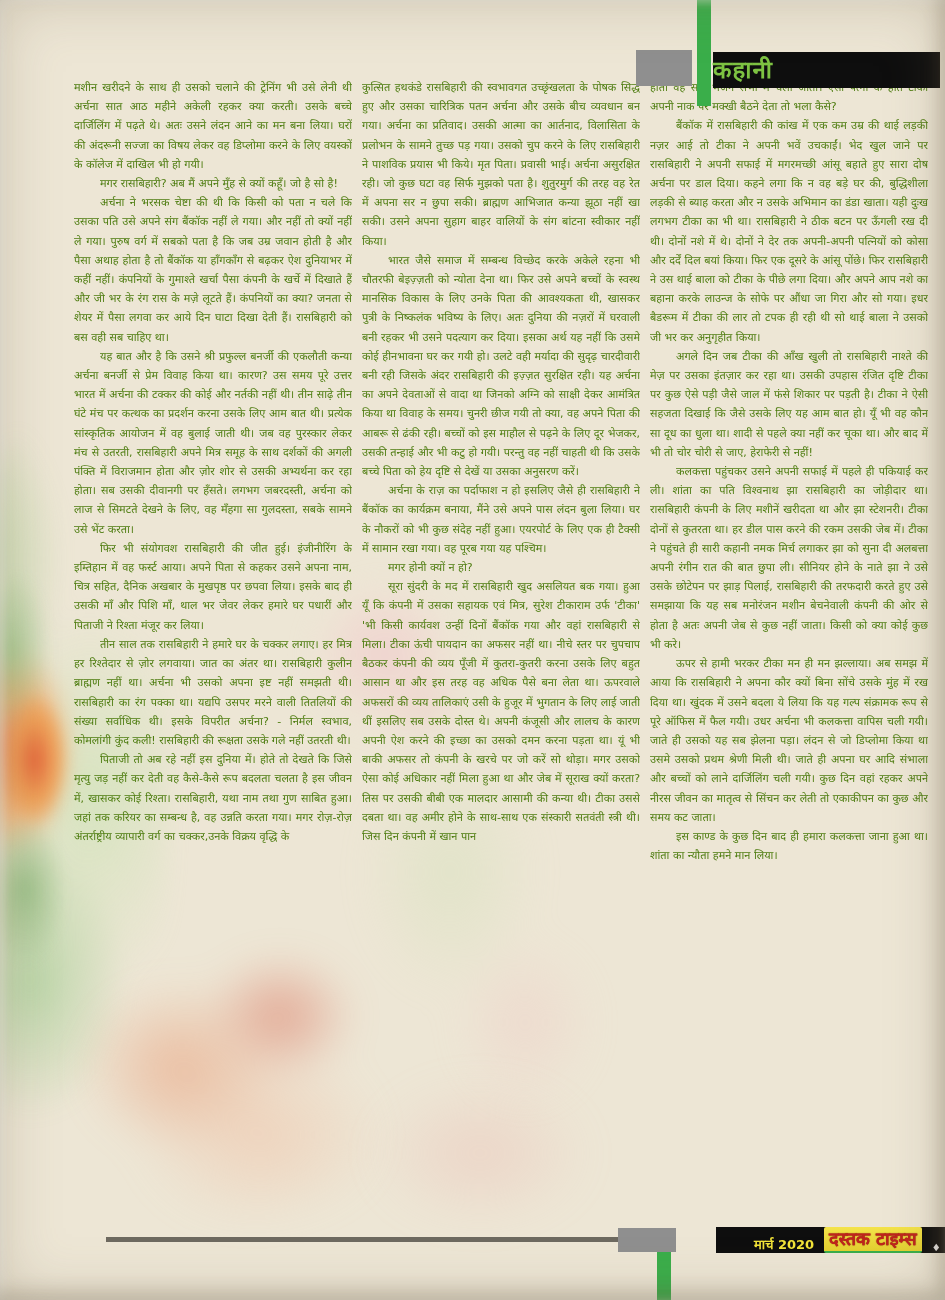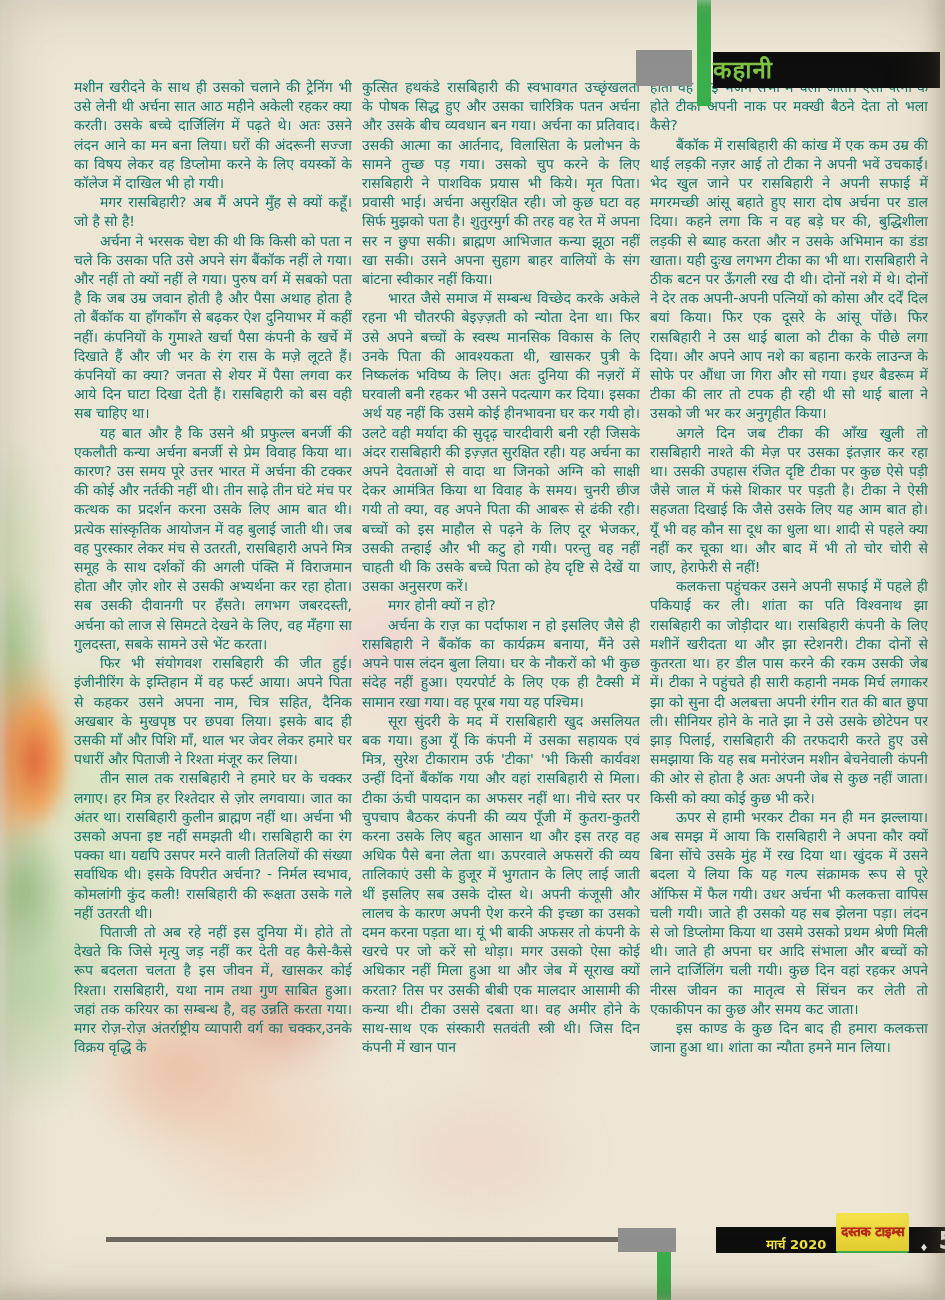--- a/index.html
+++ b/index.html
@@ -60,37 +60,37 @@
   .hdr-green{position:absolute;left:697px;top:0;width:14px;height:106px;background:#3aae4a;z-index:3;}
   .hdr-black{
     position:absolute;left:713px;top:52px;width:227px;height:36px;background:#0e0e0e;z-index:3;
     display:flex;align-items:center;justify-content:flex-start;
   }
   .hdr-black .label{color:#7dc242;font-size:24px;font-weight:bold;letter-spacing:1px;line-height:1;}
   
   .columns{position:absolute;left:74px;top:78px;display:flex;gap:10px;z-index:2;}
   .col{
     width:278px;height:1128px;overflow:hidden;
-    text-align:justify;font-size:14px;line-height:19.2px;color:#0f766e;
+    text-align:justify;font-size:11px;line-height:19.2px;color:#4d7c0f;
     text-rendering:optimizeLegibility;
   }
   .col p{margin:0;text-indent:26px;}
   .col p.no-indent{text-indent:0;}
   
   .ftr-line{position:absolute;left:106px;top:1237px;width:512px;height:5px;background:#6e6a60;z-index:3;}
   .ftr-gray{position:absolute;left:618px;top:1228px;width:58px;height:24px;background:#8f8f8f;z-index:3;}
   .ftr-green{position:absolute;left:657px;top:1252px;width:14px;height:48px;background:#3aae4a;z-index:4;}
   .ftr-black{
     position:absolute;left:716px;top:1227px;width:308px;height:26px;background:#0e0e0e;z-index:3;
     display:flex;align-items:flex-end;justify-content:center;gap:10px;
   }
   .ftr-date{color:#f2e339;font-size:13px;font-weight:bold;white-space:nowrap;}
   .ftr-logo{
-    background:linear-gradient(#f4e34a,#e3cf30);color:#c0241c;font-size:13px;font-weight:bold;
-    padding:11px 5px;border-radius:2px;white-space:nowrap;line-height:1.2;
+    background:linear-gradient(#f4e34a,#e3cf30);color:#c0241c;font-size:18px;font-weight:bold;
+    padding:1px 5px;border-radius:2px;white-space:nowrap;line-height:1.2;
     text-shadow:0 0 1px #7d1510;border-bottom:2px solid #3aae4a;margin-top:37px;
   }
   .ftr-diamond{color:#e9e9e9;font-size:10px;line-height:1;}
   .ftr-pagenum{color:#ffffff;font-size:24px;font-weight:bold;line-height:1;letter-spacing:1px;}
 </style>
 </head>
 <body>
 
 <div class="page">
 
@@ -113,22 +113,22 @@
         <p>मगर रासबिहारी? अब मैं अपने मुँह से क्यों कहूँ। जो है सो है!</p>
         <p>अर्चना ने भरसक चेष्टा की थी कि किसी को पता न चले कि उसका पति उसे अपने संग बैंकॉक नहीं ले गया। और नहीं तो क्यों नहीं ले गया। पुरुष वर्ग में सबको पता है कि जब उम्र जवान होती है और पैसा अथाह होता है तो बैंकॉक या हाँगकाँग से बढ़कर ऐश दुनियाभर में कहीं नहीं। कंपनियों के गुमाश्ते खर्चा पैसा कंपनी के खर्चे में दिखाते हैं और जी भर के रंग रास के मज़े लूटते हैं। कंपनियों का क्या? जनता से शेयर में पैसा लगवा कर आये दिन घाटा दिखा देती हैं। रासबिहारी को बस वही सब चाहिए था।</p>
         <p>यह बात और है कि उसने श्री प्रफुल्ल बनर्जी की एकलौती कन्या अर्चना बनर्जी से प्रेम विवाह किया था। कारण? उस समय पूरे उत्तर भारत में अर्चना की टक्कर की कोई और नर्तकी नहीं थी। तीन साढ़े तीन घंटे मंच पर कत्थक का प्रदर्शन करना उसके लिए आम बात थी। प्रत्येक सांस्कृतिक आयोजन में वह बुलाई जाती थी। जब वह पुरस्कार लेकर मंच से उतरती, रासबिहारी अपने मित्र समूह के साथ दर्शकों की अगली पंक्ति में विराजमान होता और ज़ोर शोर से उसकी अभ्यर्थना कर रहा होता। सब उसकी दीवानगी पर हँसते। लगभग जबरदस्ती, अर्चना को लाज से सिमटते देखने के लिए, वह मँहगा सा गुलदस्ता, सबके सामने उसे भेंट करता।</p>
         <p>फिर भी संयोगवश रासबिहारी की जीत हुई। इंजीनीरिंग के इम्तिहान में वह फर्स्ट आया। अपने पिता से कहकर उसने अपना नाम, चित्र सहित, दैनिक अखबार के मुखपृष्ठ पर छपवा लिया। इसके बाद ही उसकी माँ और पिशि माँ, थाल भर जेवर लेकर हमारे घर पधारीं और पिताजी ने रिश्ता मंजूर कर लिया।</p>
         <p>तीन साल तक रासबिहारी ने हमारे घर के चक्कर लगाए। हर मित्र हर रिश्तेदार से ज़ोर लगवाया। जात का अंतर था। रासबिहारी कुलीन ब्राह्मण नहीं था। अर्चना भी उसको अपना इष्ट नहीं समझती थी। रासबिहारी का रंग पक्का था। यद्यपि उसपर मरने वाली तितलियों की संख्या सर्वाधिक थी। इसके विपरीत अर्चना? - निर्मल स्वभाव, कोमलांगी कुंद कली! रासबिहारी की रूक्षता उसके गले नहीं उतरती थी।</p>
         <p>पिताजी तो अब रहे नहीं इस दुनिया में। होते तो देखते कि जिसे मृत्यु जड़ नहीं कर देती वह कैसे-कैसे रूप बदलता चलता है इस जीवन में, खासकर कोई रिश्ता। रासबिहारी, यथा नाम तथा गुण साबित हुआ। जहां तक करियर का सम्बन्ध है, वह उन्नति करता गया। मगर रोज़-रोज़ अंतर्राष्ट्रीय व्यापारी वर्ग का चक्कर,उनके विक्रय वृद्धि के</p>
       </div>
     <div class="col">
         <p class="no-indent">कुत्सित हथकंडे रासबिहारी की स्वभावगत उच्छृंखलता के पोषक सिद्ध हुए और उसका चारित्रिक पतन अर्चना और उसके बीच व्यवधान बन गया। अर्चना का प्रतिवाद। उसकी आत्मा का आर्तनाद, विलासिता के प्रलोभन के सामने तुच्छ पड़ गया। उसको चुप करने के लिए रासबिहारी ने पाशविक प्रयास भी किये। मृत पिता। प्रवासी भाई। अर्चना असुरक्षित रही। जो कुछ घटा वह सिर्फ मुझको पता है। शुतुरमुर्ग की तरह वह रेत में अपना सर न छुपा सकी। ब्राह्मण आभिजात कन्या झूठा नहीं खा सकी। उसने अपना सुहाग बाहर वालियों के संग बांटना स्वीकार नहीं किया।</p>
         <p>भारत जैसे समाज में सम्बन्ध विच्छेद करके अकेले रहना भी चौतरफी बेइज़्ज़ती को न्योता देना था। फिर उसे अपने बच्चों के स्वस्थ मानसिक विकास के लिए उनके पिता की आवश्यकता थी, खासकर पुत्री के निष्कलंक भविष्य के लिए। अतः दुनिया की नज़रों में घरवाली बनी रहकर भी उसने पदत्याग कर दिया। इसका अर्थ यह नहीं कि उसमे कोई हीनभावना घर कर गयी हो। उलटे वही मर्यादा की सुदृढ़ चारदीवारी बनी रही जिसके अंदर रासबिहारी की इज़्ज़त सुरक्षित रही। यह अर्चना का अपने देवताओं से वादा था जिनको अग्नि को साक्षी देकर आमंत्रित किया था विवाह के समय। चुनरी छीज गयी तो क्या, वह अपने पिता की आबरू से ढंकी रही। बच्चों को इस माहौल से पढ़ने के लिए दूर भेजकर, उसकी तन्हाई और भी कटु हो गयी। परन्तु वह नहीं चाहती थी कि उसके बच्चे पिता को हेय दृष्टि से देखें या उसका अनुसरण करें।</p>
+        <p>अर्चना के राज़ का पर्दाफाश न हो इसलिए जैसे ही रासबिहारी ने बैंकॉक का कार्यक्रम बनाया, मैंने उसे अपने पास लंदन बुला लिया। घर के नौकरों को भी कुछ संदेह नहीं हुआ। एयरपोर्ट के लिए एक ही टैक्सी में सामान रखा गया। वह पूरब गया यह पश्चिम।</p>
         <p>मगर होनी क्यों न हो?</p>
-        <p>अर्चना के राज़ का पर्दाफाश न हो इसलिए जैसे ही रासबिहारी ने बैंकॉक का कार्यक्रम बनाया, मैंने उसे अपने पास लंदन बुला लिया। घर के नौकरों को भी कुछ संदेह नहीं हुआ। एयरपोर्ट के लिए एक ही टैक्सी में सामान रखा गया। वह पूरब गया यह पश्चिम।</p>
         <p>सूरा सुंदरी के मद में रासबिहारी खुद असलियत बक गया। हुआ यूँ कि कंपनी में उसका सहायक एवं मित्र, सुरेश टीकाराम उर्फ 'टीका' 'भी किसी कार्यवश उन्हीं दिनों बैंकॉक गया और वहां रासबिहारी से मिला। टीका ऊंची पायदान का अफसर नहीं था। नीचे स्तर पर चुपचाप बैठकर कंपनी की व्यय पूँजी में कुतरा-कुतरी करना उसके लिए बहुत आसान था और इस तरह वह अधिक पैसे बना लेता था। ऊपरवाले अफसरों की व्यय तालिकाएं उसी के हुजूर में भुगतान के लिए लाई जाती थीं इसलिए सब उसके दोस्त थे। अपनी कंजूसी और लालच के कारण अपनी ऐश करने की इच्छा का उसको दमन करना पड़ता था। यूं भी बाकी अफसर तो कंपनी के खरचे पर जो करें सो थोड़ा। मगर उसको ऐसा कोई अधिकार नहीं मिला हुआ था और जेब में सूराख क्यों करता? तिस पर उसकी बीबी एक मालदार आसामी की कन्या थी। टीका उससे दबता था। वह अमीर होने के साथ-साथ एक संस्कारी सतवंती स्त्री थी। जिस दिन कंपनी में खान पान</p>
       </div>
     <div class="col">
         <p class="no-indent">होता वह साईं भजन सभा में चली जाती। ऐसी पत्नी के होते टीका अपनी नाक पर मक्खी बैठने देता तो भला कैसे?</p>
         <p>बैंकॉक में रासबिहारी की कांख में एक कम उम्र की थाई लड़की नज़र आई तो टीका ने अपनी भवें उचकाईं। भेद खुल जाने पर रासबिहारी ने अपनी सफाई में मगरमच्छी आंसू बहाते हुए सारा दोष अर्चना पर डाल दिया। कहने लगा कि न वह बड़े घर की, बुद्धिशीला लड़की से ब्याह करता और न उसके अभिमान का डंडा खाता। यही दुःख लगभग टीका का भी था। रासबिहारी ने ठीक बटन पर ऊँगली रख दी थी। दोनों नशे में थे। दोनों ने देर तक अपनी-अपनी पत्नियों को कोसा और दर्दें दिल बयां किया। फिर एक दूसरे के आंसू पोंछे। फिर रासबिहारी ने उस थाई बाला को टीका के पीछे लगा दिया। और अपने आप नशे का बहाना करके लाउन्ज के सोफे पर औंधा जा गिरा और सो गया। इधर बैडरूम में टीका की लार तो टपक ही रही थी सो थाई बाला ने उसको जी भर कर अनुगृहीत किया।</p>
         <p>अगले दिन जब टीका की आँख खुली तो रासबिहारी नाश्ते की मेज़ पर उसका इंतज़ार कर रहा था। उसकी उपहास रंजित दृष्टि टीका पर कुछ ऐसे पड़ी जैसे जाल में फंसे शिकार पर पड़ती है। टीका ने ऐसी सहजता दिखाई कि जैसे उसके लिए यह आम बात हो। यूँ भी वह कौन सा दूध का धुला था। शादी से पहले क्या नहीं कर चूका था। और बाद में भी तो चोर चोरी से जाए, हेराफेरी से नहीं!</p>
         <p>कलकत्ता पहुंचकर उसने अपनी सफाई में पहले ही पकियाई कर ली। शांता का पति विश्वनाथ झा रासबिहारी का जोड़ीदार था। रासबिहारी कंपनी के लिए मशीनें खरीदता था और झा स्टेशनरी। टीका दोनों से कुतरता था। हर डील पास करने की रकम उसकी जेब में। टीका ने पहुंचते ही सारी कहानी नमक मिर्च लगाकर झा को सुना दी अलबत्ता अपनी रंगीन रात की बात छुपा ली। सीनियर होने के नाते झा ने उसे उसके छोटेपन पर झाड़ पिलाई, रासबिहारी की तरफदारी करते हुए उसे समझाया कि यह सब मनोरंजन मशीन बेचनेवाली कंपनी की ओर से होता है अतः अपनी जेब से कुछ नहीं जाता। किसी को क्या कोई कुछ भी करे।</p>
         <p>ऊपर से हामी भरकर टीका मन ही मन झल्लाया। अब समझ में आया कि रासबिहारी ने अपना कौर क्यों बिना सोंचे उसके मुंह में रख दिया था। खुंदक में उसने बदला ये लिया कि यह गल्प संक्रामक रूप से पूरे ऑफिस में फैल गयी। उधर अर्चना भी कलकत्ता वापिस चली गयी। जाते ही उसको यह सब झेलना पड़ा। लंदन से जो डिप्लोमा किया था उसमे उसको प्रथम श्रेणी मिली थी। जाते ही अपना घर आदि संभाला और बच्चों को लाने दार्जिलिंग चली गयी। कुछ दिन वहां रहकर अपने नीरस जीवन का मातृत्व से सिंचन कर लेती तो एकाकीपन का कुछ और समय कट जाता।</p>
         <p>इस काण्ड के कुछ दिन बाद ही हमारा कलकत्ता जाना हुआ था। शांता का न्यौता हमने मान लिया।</p>
       </div>

